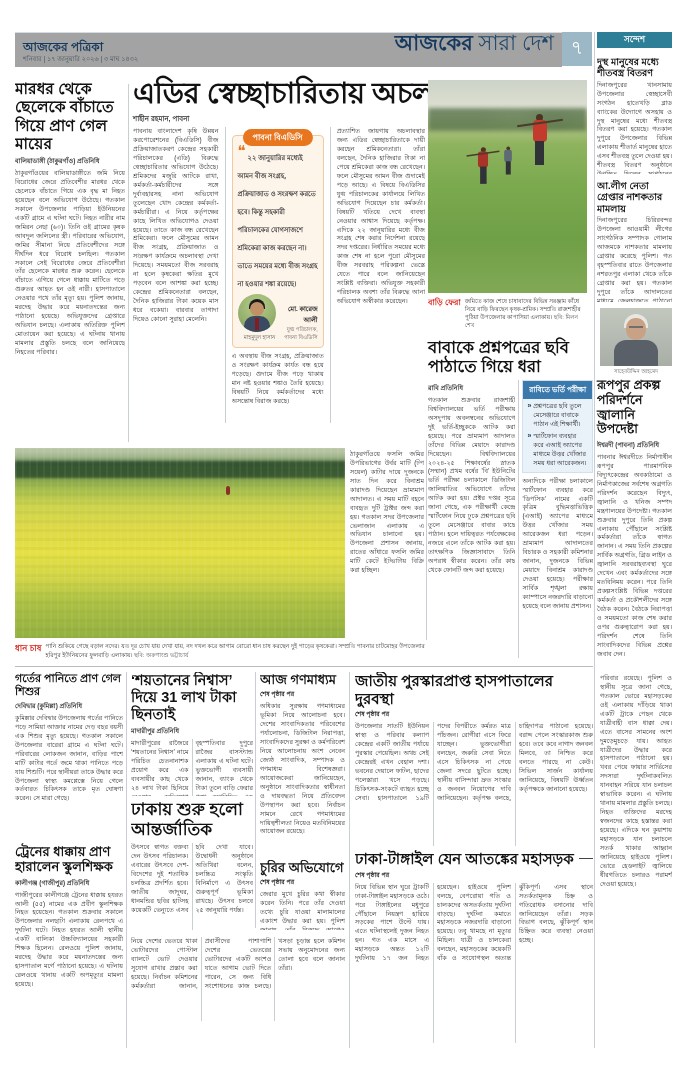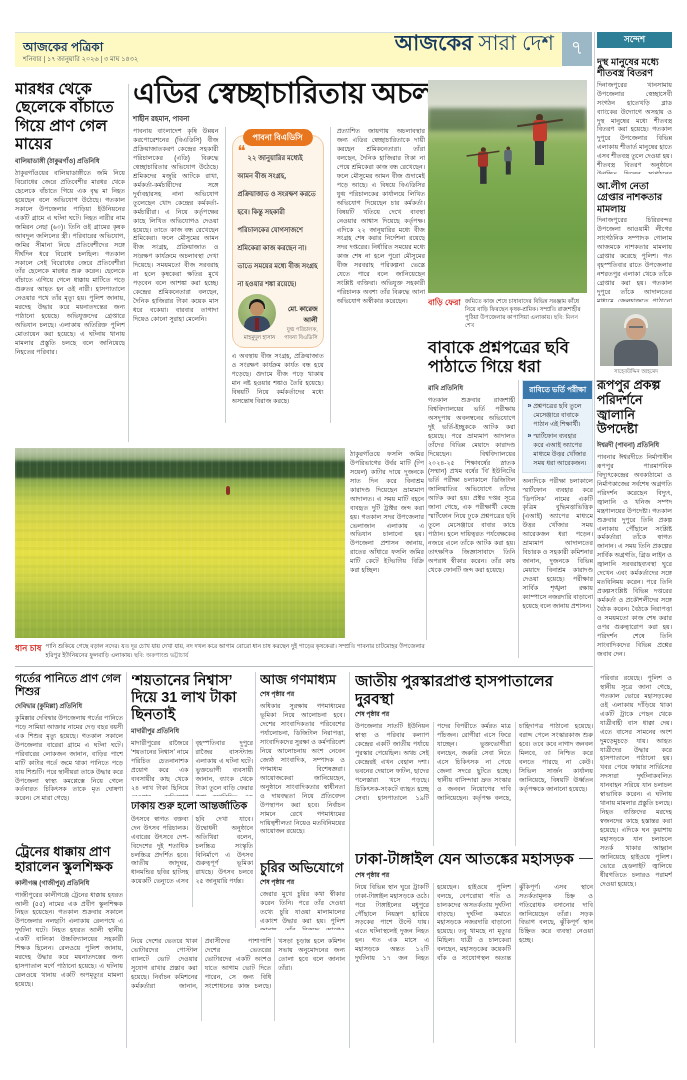--- a/index.html
+++ b/index.html
@@ -1,36 +1,36 @@
 <!DOCTYPE html>
 <html><head>
 <meta charset="utf-8">
 <style>
   html,body{margin:0;padding:0;background:#ffffff;}
   #page{position:relative;width:687px;height:1080px;background:#fff;overflow:hidden;
         font-family:"Liberation Sans",sans-serif;color:#1a1a1a;}
   .abs{position:absolute;}
   
-  #band{left:15px;top:32px;width:547px;height:34px;background:#fef9c3;border-top:1px solid #d5dce2;}
+  #band{left:15px;top:32px;width:547px;height:34px;background:#a3a3a3;border-top:1px solid #d5dce2;}
   #brand-name{left:8px;top:5px;font-size:12px;font-weight:bold;color:#16395f;}
   #brand-date{left:8px;top:21px;font-size:6.5px;color:#44515c;}
   #section-title{right:8px;bottom:5px;font-size:21px;color:#16395f;white-space:nowrap;}
   #section-title .b{font-weight:bold;}
   #section-title .l{font-weight:400;color:#23486b;}
   #pagenum{left:562px;top:32px;width:30px;height:34px;background:#9cb8c6;color:#fff;
            font-size:19px;display:flex;align-items:center;justify-content:center;}
   
   .hl{font-weight:bold;color:#111;line-height:1.18;}
   .byline{font-size:6.4px;font-weight:bold;color:#3a3a3a;margin:3px 0 2px 0;}
   .tag{font-size:6.2px;font-weight:bold;color:#222;margin:2px 0;}
   .body{font-size:6.3px;line-height:1.42;color:#2b2b2b;text-align:justify;overflow:hidden;}
   .vline{width:1px;background:#c9ced2;}
   .hline{height:1px;background:#b7bcc0;}
   
-  #qbox{position:relative;border:1px solid #f2c9a0;background:#fdf4ea;border-radius:12px;
+  #qbox{position:relative;border:1px solid #f2c9a0;background:#fdf4ea;border-radius:4px;
         padding:10px 5px 5px 5px;margin:8px 0 4px 0;}
   #qbox .pill{position:absolute;top:-7px;left:50%;transform:translateX(-50%);background:#e8761e;
         color:#fff;font-size:8px;font-weight:bold;padding:2px 10px;border-radius:9px;white-space:nowrap;}
   #qbox .qm{color:#e8761e;font-size:15px;line-height:10px;float:left;margin-right:2px;}
   #qbox .qt{font-size:6.7px;font-weight:bold;color:#444;line-height:1.45;text-align:left;}
   #qbox .prow{display:flex;align-items:flex-end;margin-top:4px;}
   .qphoto{width:38px;height:38px;border-radius:50%;overflow:hidden;position:relative;
           background:radial-gradient(circle at 50% 30%,#b9cf8d,#7d9a58);flex:0 0 38px;}
   .qphoto .hair{position:absolute;left:11px;top:5px;width:16px;height:10px;border-radius:8px 8px 0 0;background:#1c1c1c;}
   .qphoto .face{position:absolute;left:12px;top:8px;width:14px;height:14px;border-radius:50%;background:#c29067;}
@@ -265,21 +265,21 @@
   </div>
   <div class="abs vline" style="left:126px;top:672px;height:376px;"></div>
 
   <div class="abs" style="left:131px;top:672px;width:122px;height:124px;overflow:hidden;">
     <div class="hl" style="font-size:14.5px;">‘শয়তানের নিশ্বাস’ দিয়ে 31 লাখ টাকা ছিনতাই</div>
     <div class="byline">মাদারীপুর প্রতিনিধি</div>
     <div class="body" style="height:74px;column-count:2;column-gap:7px;column-rule:1px solid #c9ced2;">মাদারীপুরের রাজৈরে ‘শয়তানের নিশ্বাস’ নামে পরিচিত চেতনানাশক প্রয়োগ করে এক ব্যবসায়ীর কাছ থেকে ২৪ লাখ টাকা ছিনিয়ে নেওয়ার অভিযোগ পাওয়া গেছে। গত বৃহস্পতিবার দুপুরে রাজৈর বাসস্ট্যান্ড এলাকায় এ ঘটনা ঘটে। ভুক্তভোগী ব্যবসায়ী জানান, ব্যাংক থেকে টাকা তুলে বাড়ি ফেরার পথে অপরিচিত এক ব্যক্তি তাঁর সঙ্গে কথা বলেন। এরপর আর কিছু মনে নেই তাঁর। জ্ঞান ফিরলে দেখেন টাকার ব্যাগ নেই। পুলিশ বলছে, সংঘবদ্ধ একটি চক্র চেতনানাশক প্রয়োগ করে এমন ছিনতাই করছে। চক্রটিকে ধরতে অভিযান চলছে।</div>
   </div>
 
   <div class="abs" style="left:131px;top:800px;width:122px;height:130px;overflow:hidden;">
-    <div class="hl" style="font-size:10px;">ঢাকায় শুরু হলো আন্তর্জাতিক</div>
+    <div class="hl" style="font-size:17px;">ঢাকায় শুরু হলো আন্তর্জাতিক</div>
     <div class="body" style="margin-top:3px;height:92px;column-count:2;column-gap:7px;column-rule:1px solid #c9ced2;">উৎসবে স্বাগত বক্তব্য দেন উৎসব পরিচালক। এবারের উৎসবে দেশ-বিদেশের দুই শতাধিক চলচ্চিত্র প্রদর্শিত হবে। জাতীয় জাদুঘর, ধানমন্ডির ছবির হাটসহ কয়েকটি ভেন্যুতে এসব ছবি দেখা যাবে। উদ্বোধনী অনুষ্ঠানে অতিথিরা বলেন, চলচ্চিত্র সংস্কৃতি বিনির্মাণে এ উৎসব গুরুত্বপূর্ণ ভূমিকা রাখছে। উৎসব চলবে ২৫ জানুয়ারি পর্যন্ত।</div>
   </div>
 
   <div class="abs" style="left:131px;top:934px;width:214px;height:112px;overflow:hidden;">
     <div class="body" style="margin-top:3px;height:84px;column-count:3;column-gap:7px;column-rule:1px solid #c9ced2;">নিয়ে দেশের ভেতরে থাকা ভোটারদের পোস্টাল ব্যালটে ভোট দেওয়ার সুযোগ রাখার প্রস্তাব করা হয়েছে। নির্বাচন কমিশনের কর্মকর্তারা জানান, প্রবাসীদের পাশাপাশি দেশের ভেতরের ভোটারদের একটি অংশও যাতে আগাম ভোট দিতে পারেন, সে জন্য বিধি সংশোধনের কাজ চলছে। খসড়া চূড়ান্ত হলে কমিশন সভায় অনুমোদনের জন্য তোলা হবে বলে জানান তাঁরা।</div>
   </div>
 
   <div class="abs vline" style="left:255px;top:672px;height:256px;"></div>
   <div class="abs" style="left:260px;top:672px;width:85px;height:184px;overflow:hidden;">
     <div class="hl" style="font-size:13px;">আজ গণমাধ্যম</div>

